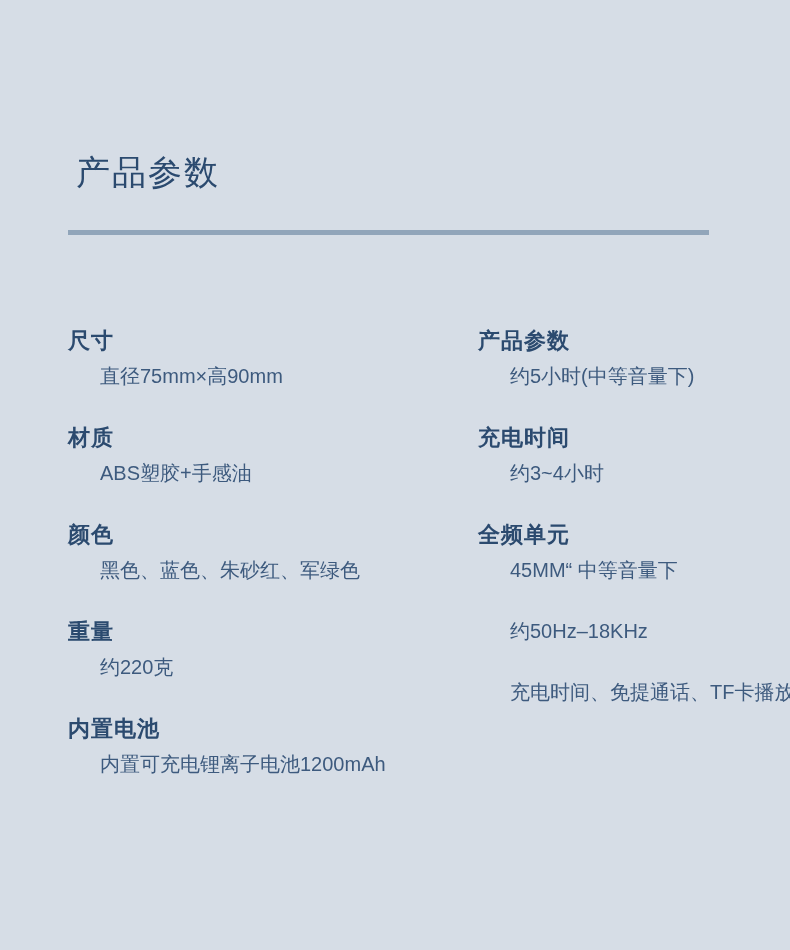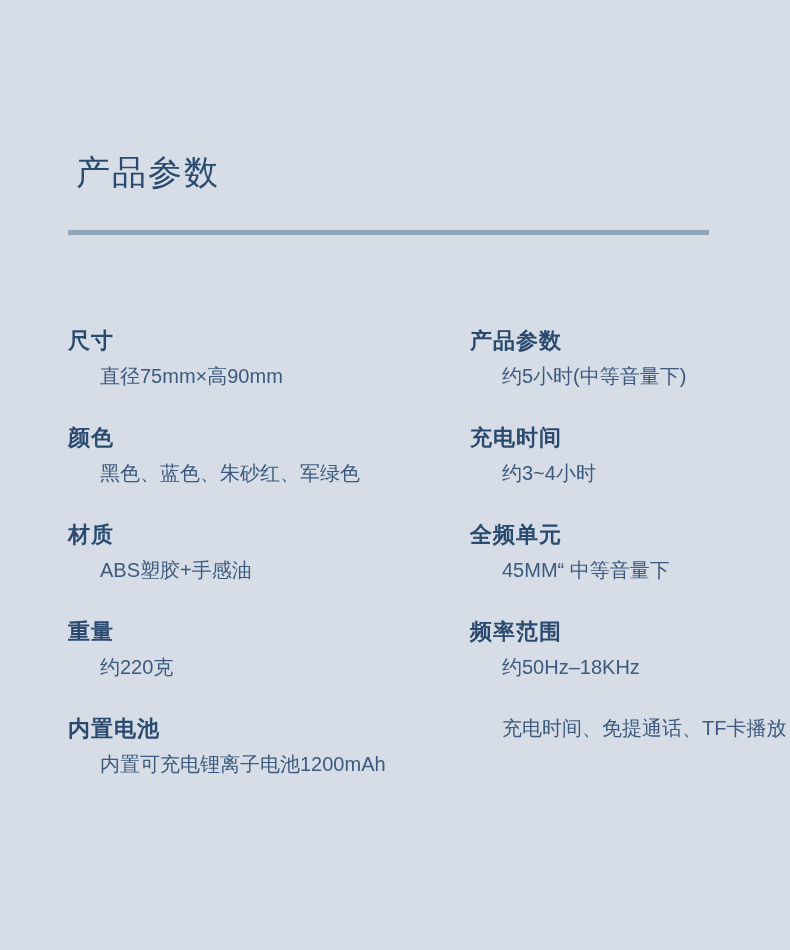--- a/index.html
+++ b/index.html
@@ -34,21 +34,21 @@
     height: 5px;
     background: var(--divider);
   }
   .specs {
     position: absolute;
     left: 68px;
     top: 326px;
     width: 712px;
     display: grid;
     grid-template-columns: 402px 310px;
-    column-gap: 0;
+    column-gap: 8px;
   }
   .spec-item { margin-bottom: 32px; }
   .spec-label {
     font-size: 22px;
     font-weight: 700;
     color: var(--heading);
     line-height: 29px;
     margin-bottom: 7px;
     letter-spacing: 1px;
   }
@@ -68,26 +68,26 @@
 <div class="title-divider"></div>
 
 <div class="specs">
 
   <div class="spec-col">
     <div class="spec-item">
       <div class="spec-label">尺寸</div>
       <div class="spec-value">直径75mm×高90mm</div>
     </div>
     <div class="spec-item">
+      <div class="spec-label">材质</div>
+      <div class="spec-value">ABS塑胶+手感油</div>
+    </div>
+    <div class="spec-item">
       <div class="spec-label">颜色</div>
       <div class="spec-value">黑色、蓝色、朱砂红、军绿色</div>
-    </div>
-    <div class="spec-item">
-      <div class="spec-label">材质</div>
-      <div class="spec-value">ABS塑胶+手感油</div>
     </div>
     <div class="spec-item">
       <div class="spec-label">重量</div>
       <div class="spec-value">约220克</div>
     </div>
     <div class="spec-item">
       <div class="spec-label">内置电池</div>
       <div class="spec-value">内置可充电锂离子电池1200mAh</div>
     </div>
   </div>
@@ -99,20 +99,19 @@
     </div>
     <div class="spec-item">
       <div class="spec-label">充电时间</div>
       <div class="spec-value">约3~4小时</div>
     </div>
     <div class="spec-item">
       <div class="spec-label">全频单元</div>
       <div class="spec-value">45MM“ 中等音量下</div>
     </div>
     <div class="spec-item">
-      <div class="spec-label">频率范围</div>
       <div class="spec-value">约50Hz–18KHz</div>
     </div>
     <div class="spec-item">
       <div class="spec-value">充电时间、免提通话、TF卡播放</div>
     </div>
   </div>
 </div>
 
 </body></html>

